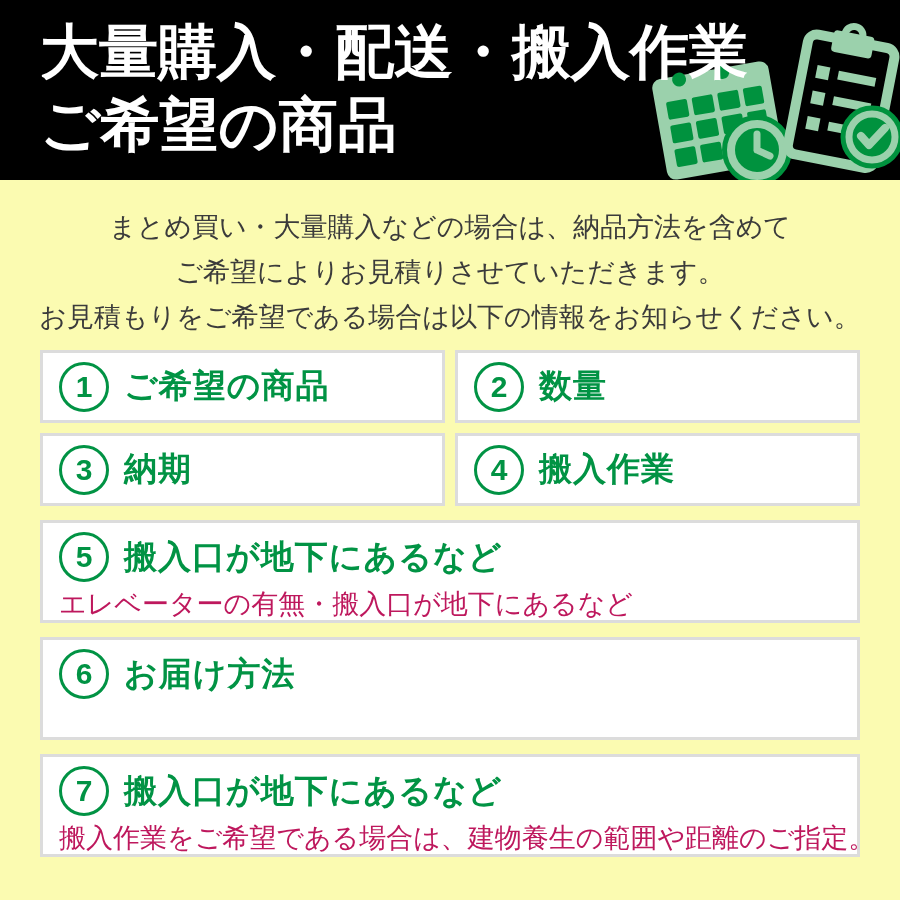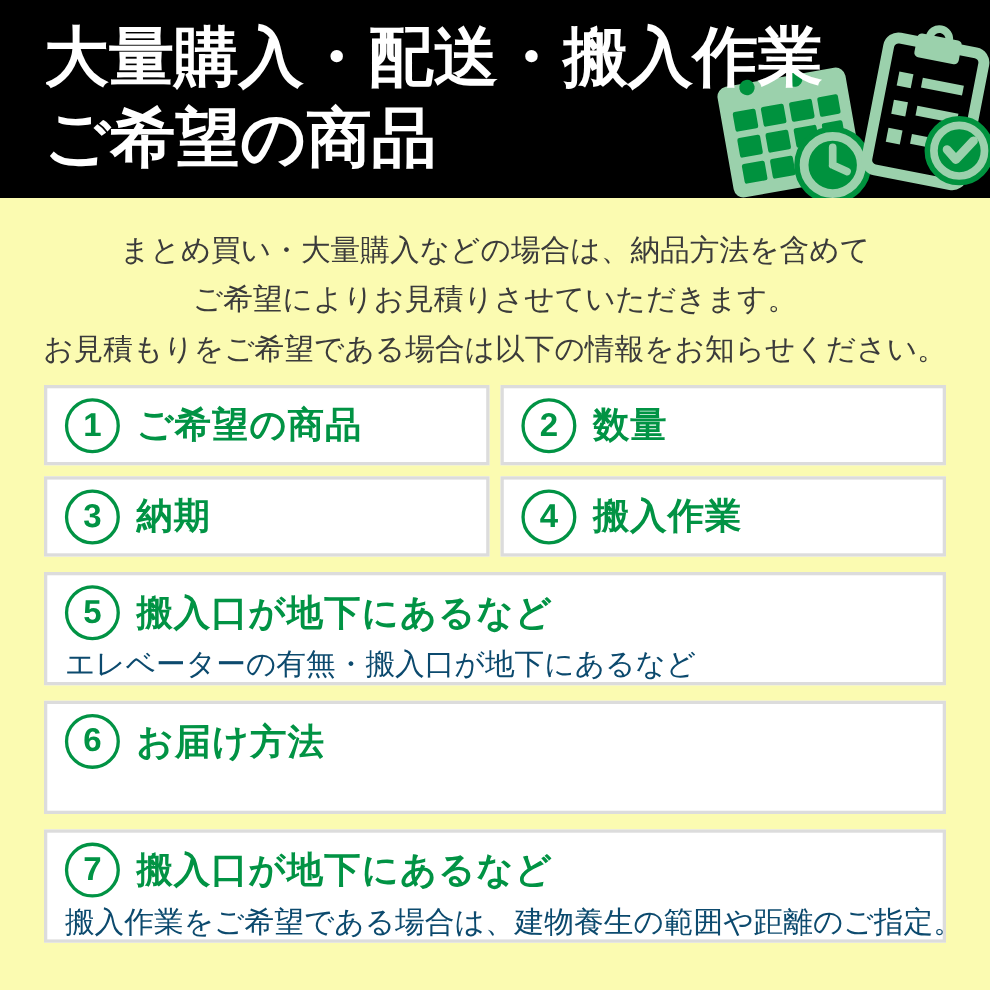--- a/index.html
+++ b/index.html
@@ -50,21 +50,21 @@
   .item-title-row{display:flex;align-items:center;gap:15px;height:52px;}
   .num-circle{
     flex:0 0 auto;width:44px;height:44px;border:3px solid #019344;border-radius:50%;
     display:flex;align-items:center;justify-content:center;
     color:#019344;font-size:30px;font-weight:bold;line-height:1;
   }
   .item-title{
     color:#019344;font-size:33px;font-weight:bold;letter-spacing:1px;white-space:nowrap;
   }
   .item-note{
-    margin:2px 0 0;color:#0c4a6e;font-size:27px;line-height:38px;white-space:nowrap;
+    margin:2px 0 0;color:#be185d;font-size:27px;line-height:38px;white-space:nowrap;
   }
 </style>
 </head>
 <body>
 
 <div class="page">
 
   <header class="header">
     <div class="header-title">
       <div>大量購入・配送・搬入作業</div>

